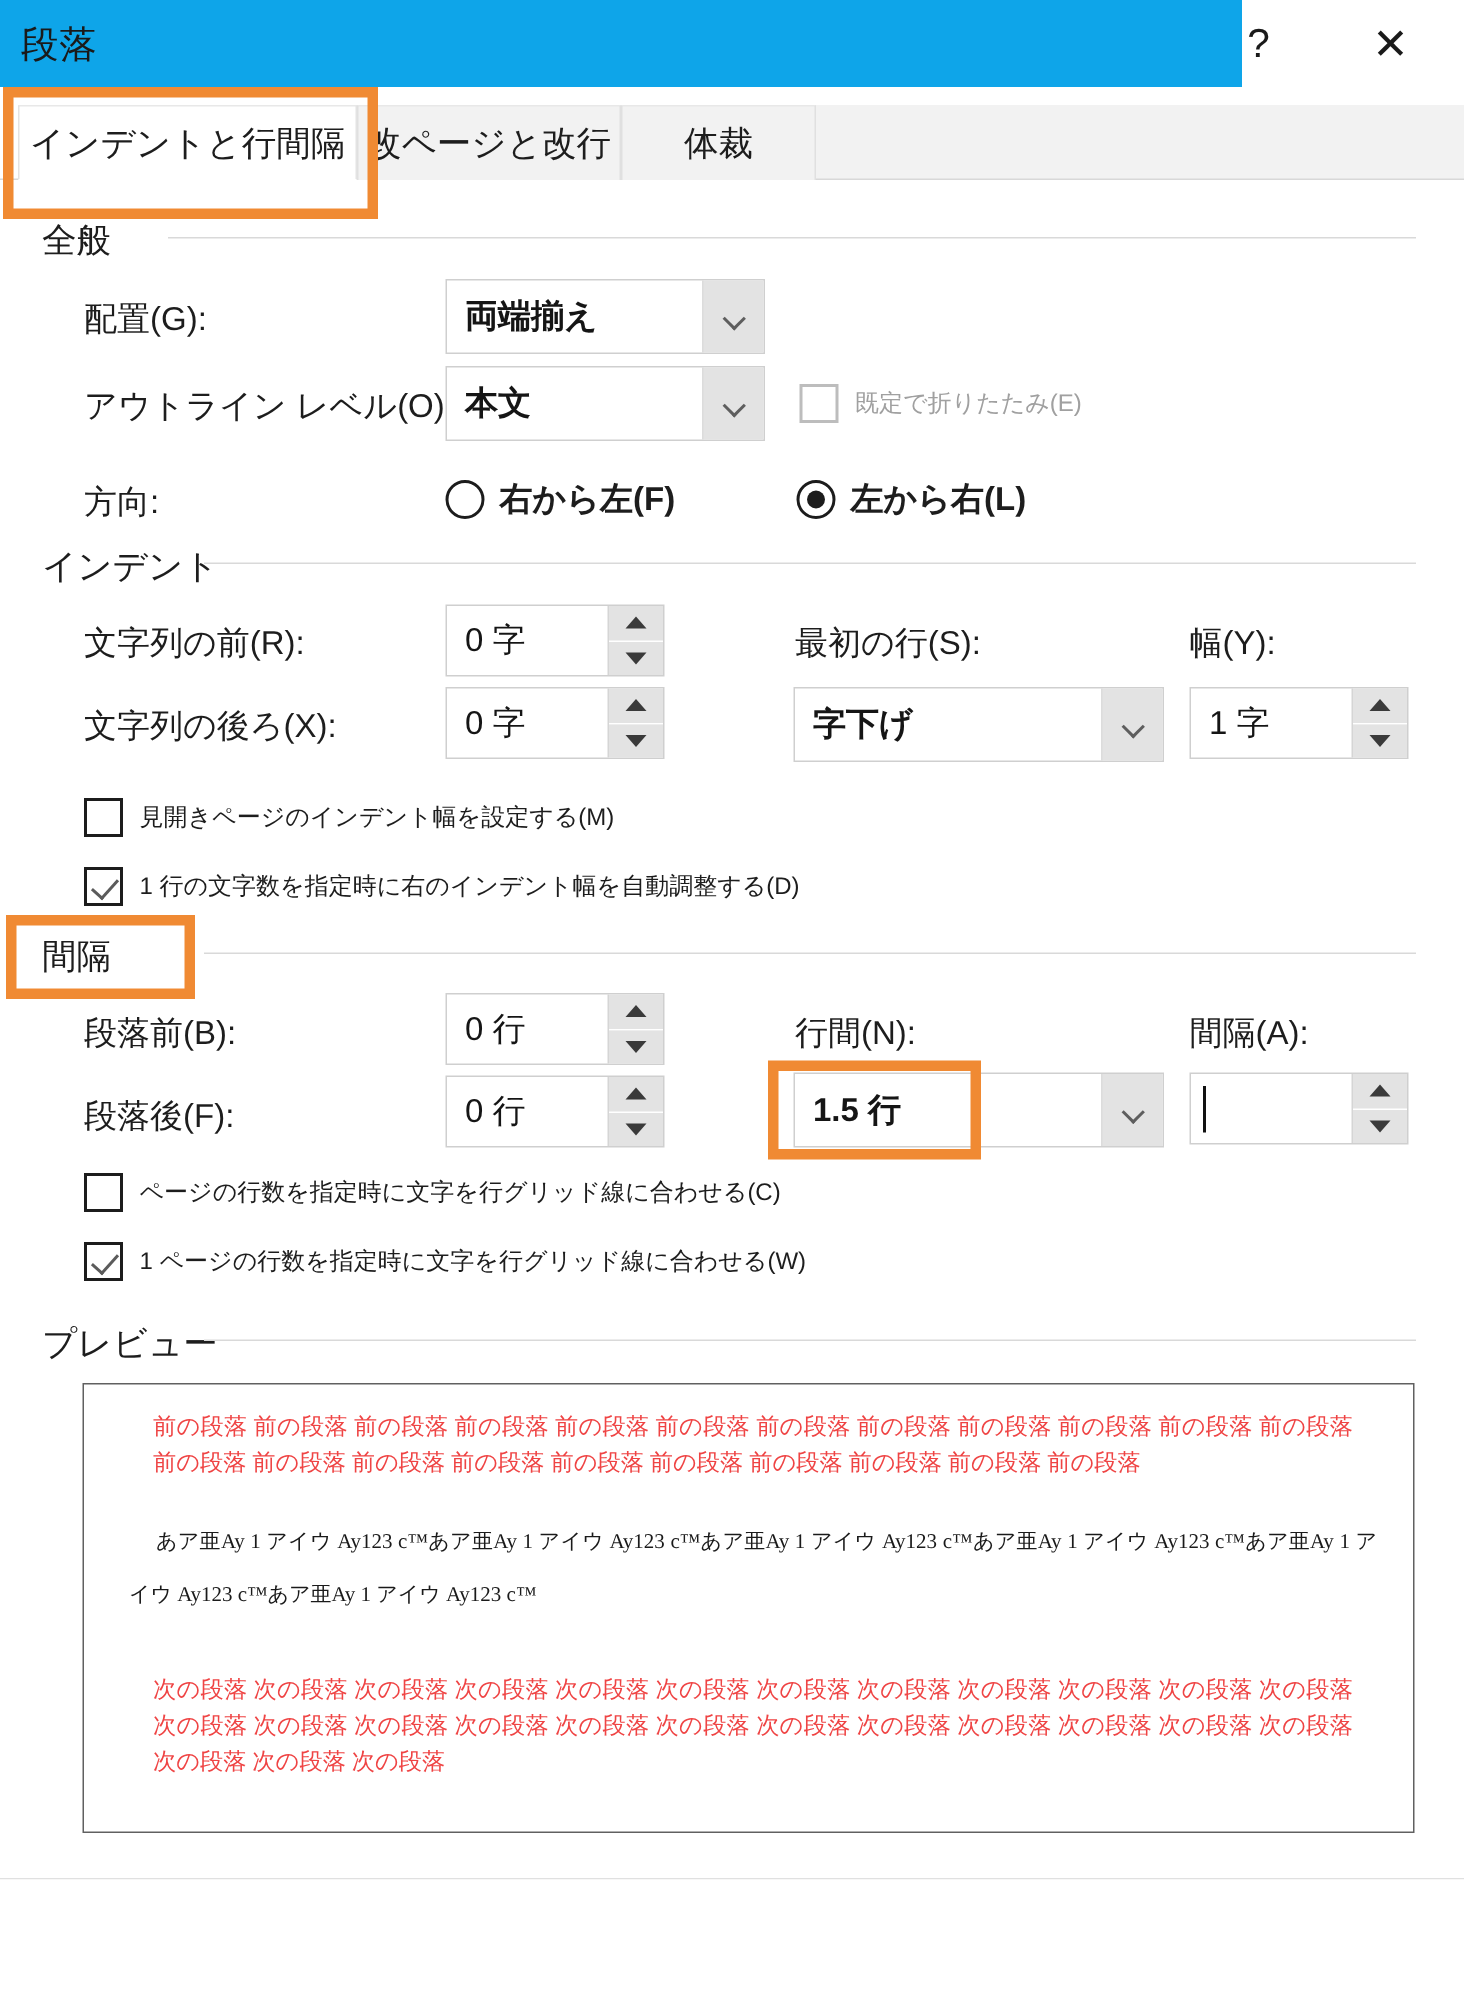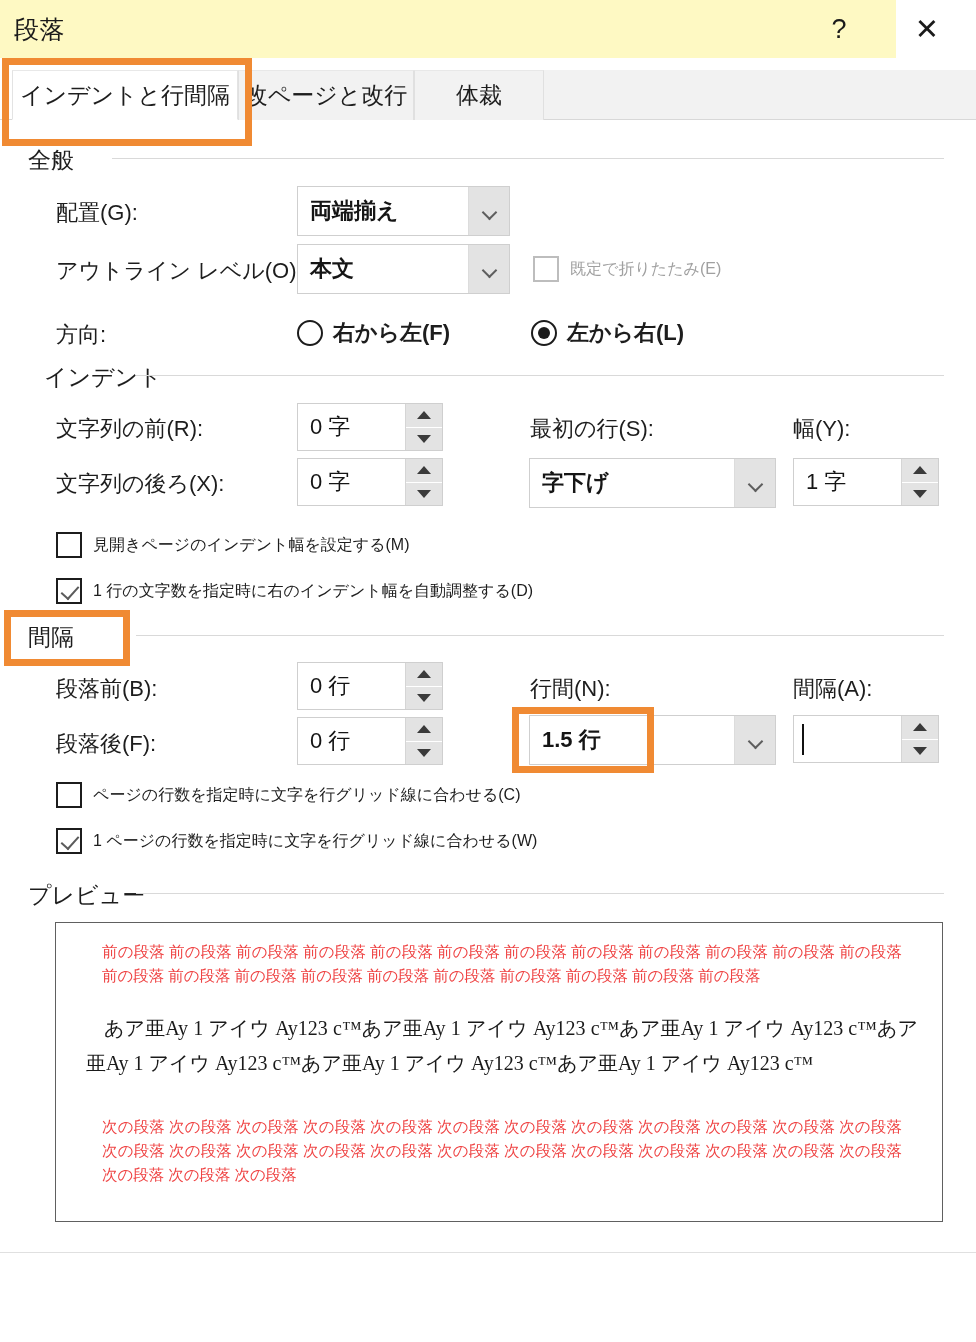--- a/index.html
+++ b/index.html
@@ -17,22 +17,22 @@
     height: 1342px;
     background: #ffffff;
     overflow: hidden;
     box-sizing: border-box;
   }
 
   
   .titlebar {
     position: absolute;
     left: 0; top: 0;
-    width: 896px; height: 58px;
-    background: #fef9c3;
+    width: 828px; height: 58px;
+    background: #0ea5e9;
   }
   .title-text {
     position: absolute;
     left: 14px; top: 13px;
     font-size: 25px;
     color: #1a1a1a;
     letter-spacing: .5px;
   }
   .title-btn {
     position: absolute;
@@ -301,21 +301,21 @@
     text-align: justify;
     font-family: "Liberation Serif", "DejaVu Serif", serif;
     word-break: break-all;
   }
   #pv-before { top: 17px; }
   #pv-after  { top: 192px; }
   #pv-main {
     position: absolute;
     left: 30px; top: 88px;
     width: 832px;
-    font-size: 20px;
+    font-size: 14px;
     line-height: 35px;
     color: #1a1a1a;
     text-align: justify;
     text-indent: 18px;
     font-family: "Liberation Serif", "DejaVu Serif", serif;
     word-break: break-all;
   }
 
   
   #bottom-sep {
@@ -380,21 +380,21 @@
   <div class="lbl" style="left:56px; top:320px;">方向:</div>
   <div class="rbrow" style="left:297px; top:318px;">
     <span class="radio"></span>
     <span class="rbtext">右から左(F)</span>
   </div>
   <div class="rbrow" style="left:531px; top:318px;">
     <span class="radio sel"></span>
     <span class="rbtext">左から右(L)</span>
   </div>
 
-  <div class="group-label" style="left:28px; top:362px;margin-left:16px;">インデント</div>
+  <div class="group-label" style="left:28px; top:362px;">インデント</div>
   <div class="group-rule" style="left:136px; top:375px; width:808px;"></div>
 
   <div class="lbl" style="left:56px; top:414px;">文字列の前(R):</div>
   <div class="spin" style="left:297px; top:403px; width:146px; height:48px;">
     <div class="val">0 字</div>
     <div class="btns">
       <div class="b up">
           <div class="tri-up"></div>
         </div>
       <div class="b dn">

